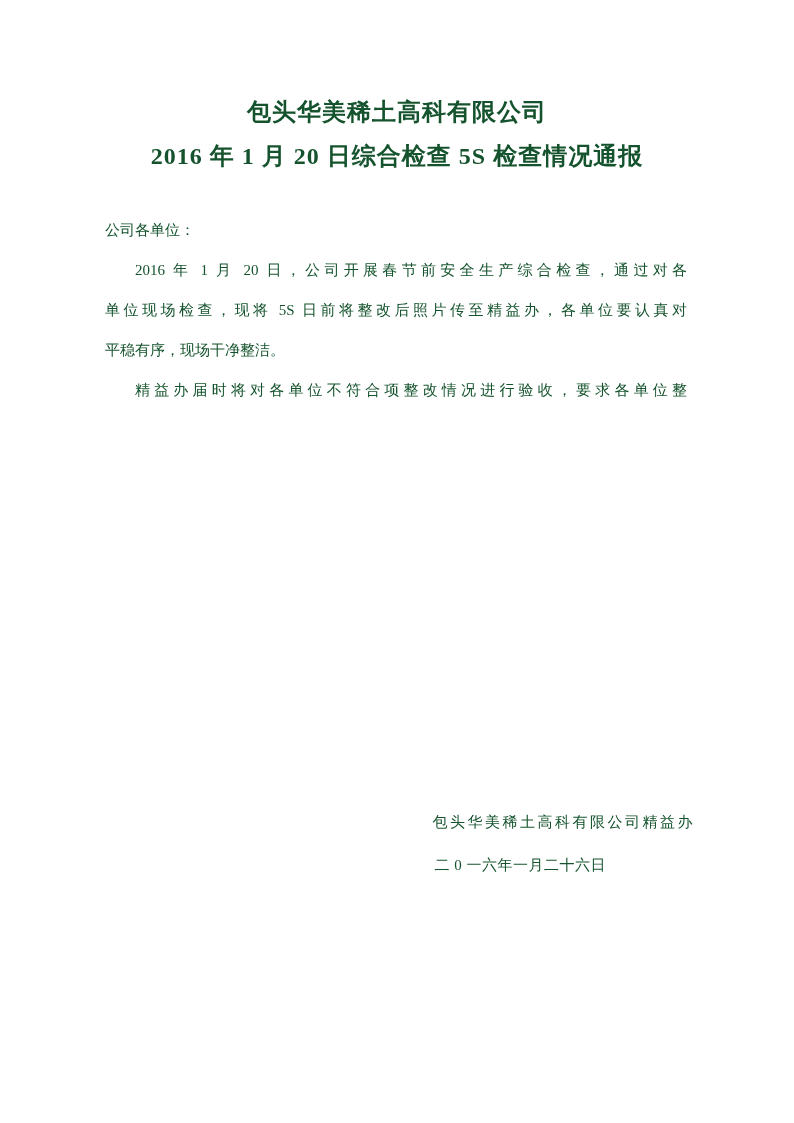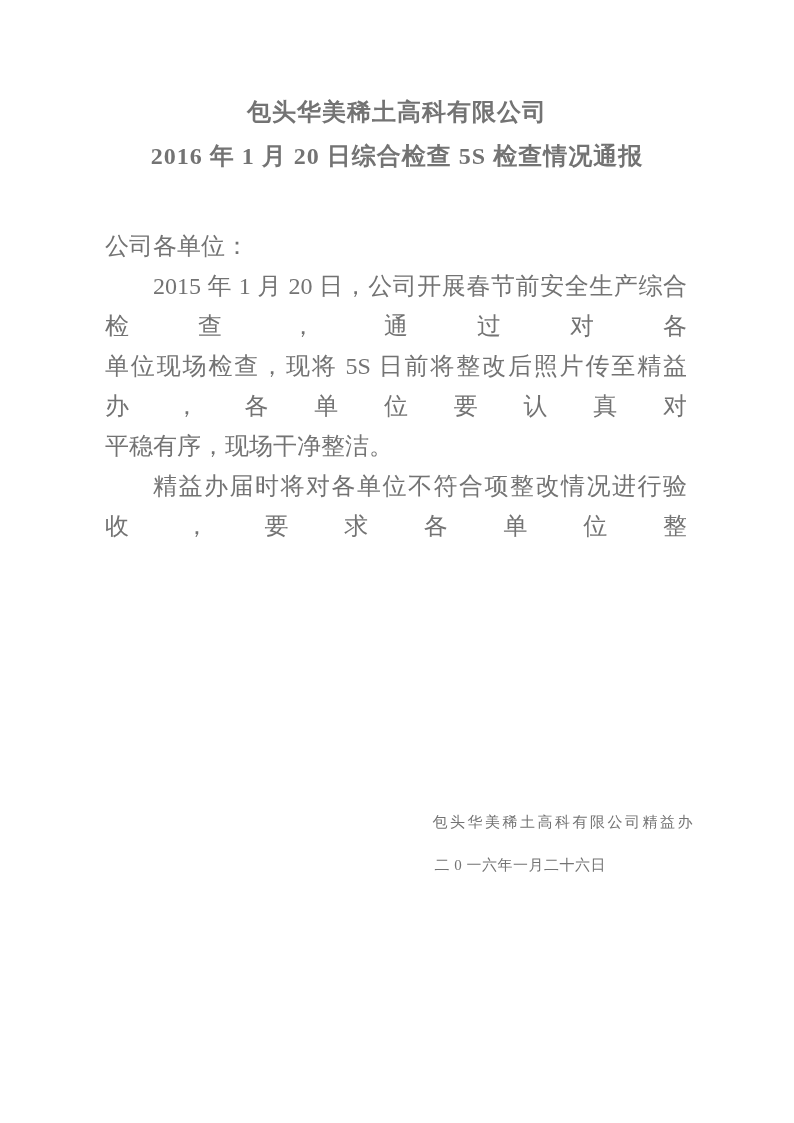--- a/index.html
+++ b/index.html
@@ -5,43 +5,43 @@
   html, body {
     margin: 0;
     padding: 0;
     background: #ffffff;
   }
   .page {
     position: relative;
     width: 794px;
     height: 1032px;
     background: #ffffff;
-    color: #737373;
+    color: #14532d;
     font-family: "Liberation Serif", "DejaVu Serif", serif;
     overflow: hidden;
   }
   .doc-title {
     position: absolute;
     left: 0;
     right: 0;
     margin: 0;
     text-align: center;
     font-weight: bold;
     font-size: 24px;
     line-height: 30px;
     letter-spacing: 1px;
   }
   .doc-title.line1 { top: 97px; }
   .doc-title.line2 { top: 141px; }
   .doc-body {
     position: absolute;
-    top: 226px;
+    top: 210px;
     left: 105px;
     width: 582px;
-    font-size: 24px;
+    font-size: 15px;
     line-height: 40px;
     text-align: justify;
   }
   .bline { min-height: 40px; }
   .bline.full { text-align-last: justify; }
   .bline.indent { text-indent: 2em; }
   .sig {
     position: absolute;
     font-size: 15px;
     line-height: 40px;
@@ -62,21 +62,21 @@
 <body>
 
 <div class="page">
 
   <h1 class="doc-title line1">包头华美稀土高科有限公司</h1>
 
   <h1 class="doc-title line2">2016 年 1 月 20 日综合检查 5S 检查情况通报</h1>
 
   <div class="doc-body">
     <div class="bline">公司各单位：</div>
-    <div class="bline full indent">2015 年 1 月 20 日，公司开展春节前安全生产综合检查，通过对各</div>
+    <div class="bline full indent">2016 年 1 月 20 日，公司开展春节前安全生产综合检查，通过对各</div>
     <div class="bline full">单位现场检查，现将 5S 日前将整改后照片传至精益办，各单位要认真对</div>
     <div class="bline">平稳有序，现场干净整洁。</div>
     <div class="bline full indent">精益办届时将对各单位不符合项整改情况进行验收，要求各单位整</div>
   </div>
 
   <div class="sig org">包头华美稀土高科有限公司精益办</div>
 
   <div class="sig date">二 0 一六年一月二十六日</div>
 
 </div>

